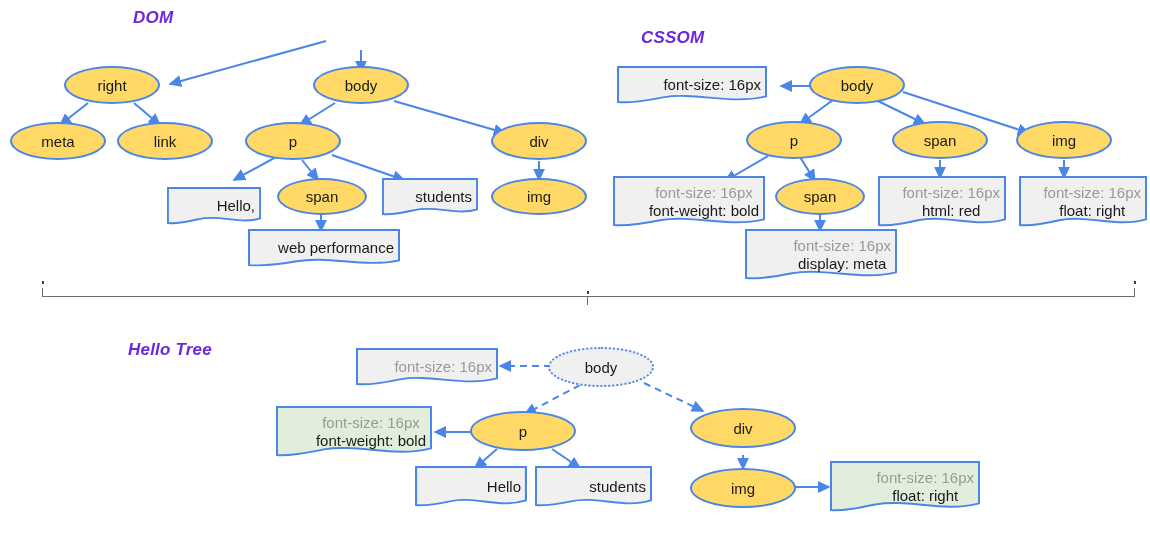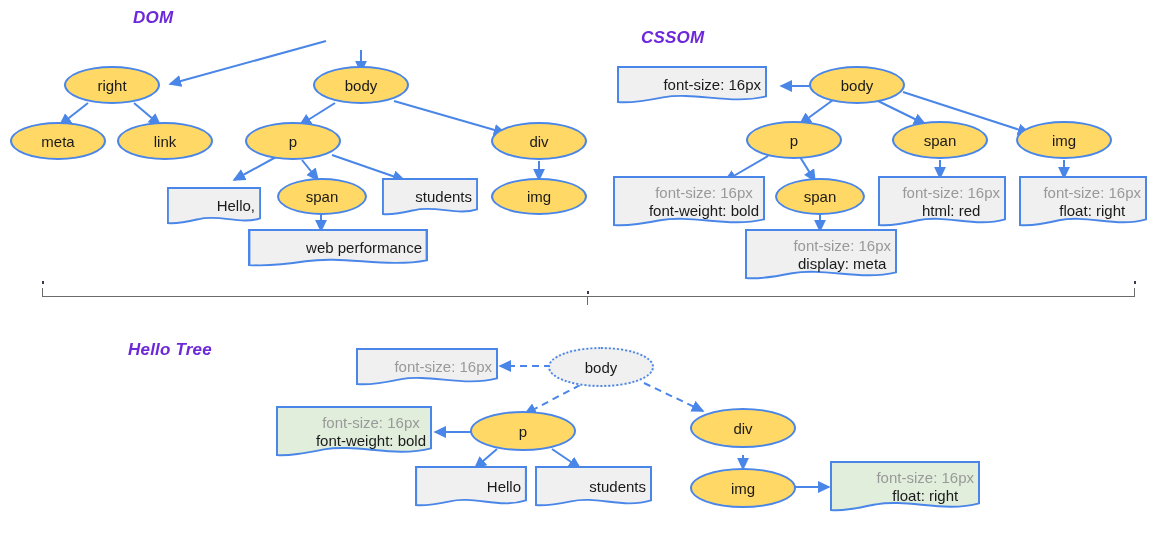--- a/index.html
+++ b/index.html
@@ -199,21 +199,21 @@
     <span class="txt">Hello,</span>
   </div>
 
   <div class="docbox" style="left:382px; top:178px; width:96px; height:38px;">
     <svg class="skin" viewBox="0 0 100 40" preserveAspectRatio="none">
       <path d="M1,1 H99 V33 C78,40 55,28 33,34 C20,37 10,39 1,38 Z" fill="#F0F0F0" stroke="#4A86E8" stroke-width="2"></path>
     </svg>
     <span class="txt">students</span>
   </div>
 
-  <div class="docbox" style="left:248px; top:229px; width:180px; height:38px;">
+  <div class="docbox" style="left:248px; top:229px; width:152px; height:38px;">
     <svg class="skin" viewBox="0 0 150 40" preserveAspectRatio="none">
       <path d="M1,1 H149 V33 C115,41 80,28 48,34 C28,38 14,39 1,38 Z" fill="#F0F0F0" stroke="#4A86E8" stroke-width="2"></path>
     </svg>
     <span class="txt">web performance</span>
   </div>
 
   <div class="node" style="left:809px; top:66px; width:96px; height:38px;">
     <span>body</span>
   </div>
   <div class="node" style="left:746px; top:121px; width:96px; height:38px;">

